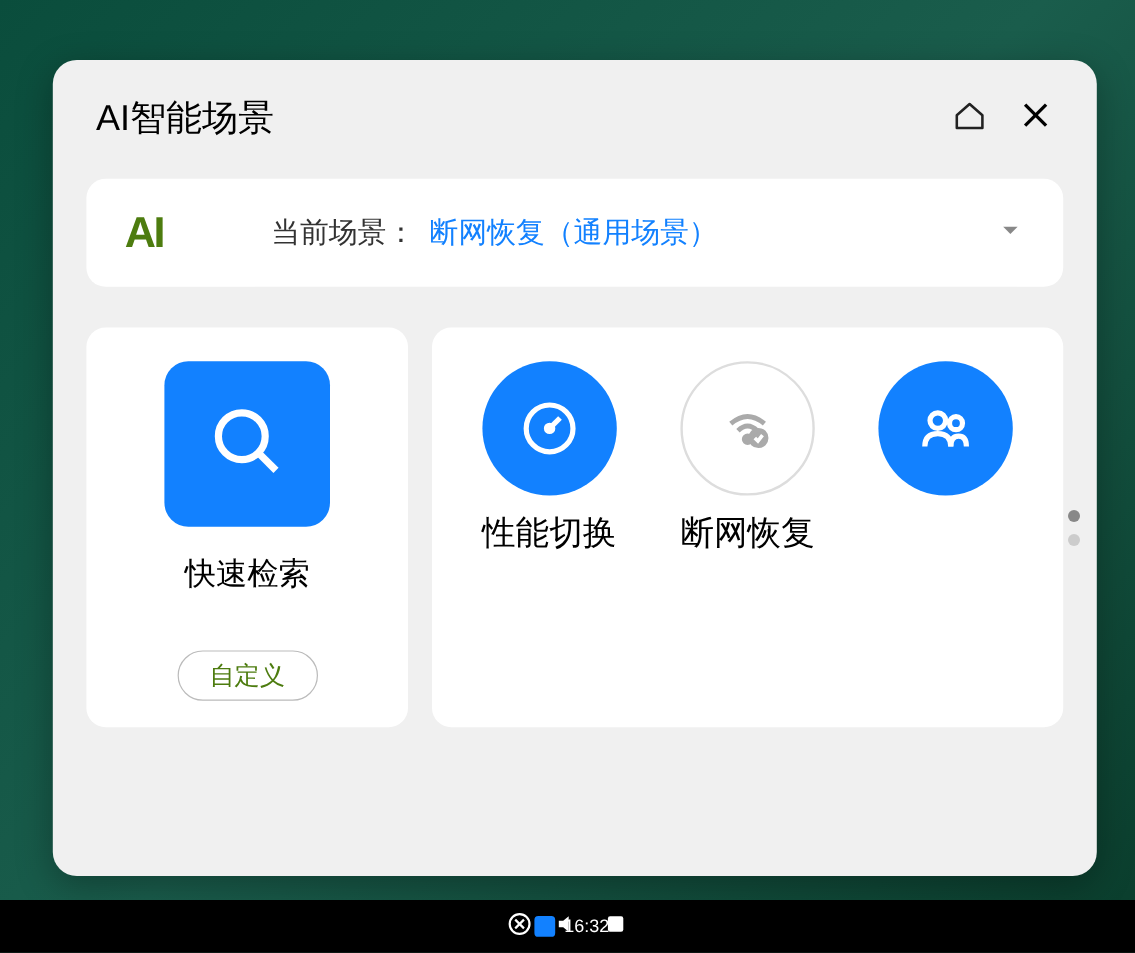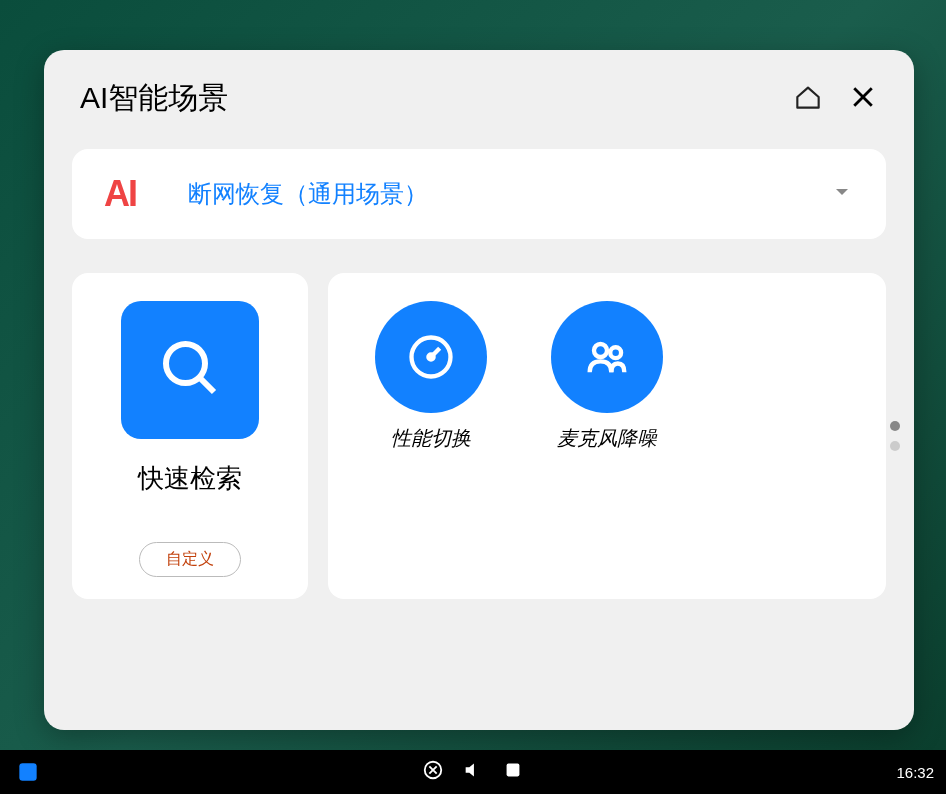--- a/index.html
+++ b/index.html
@@ -17,21 +17,21 @@
     }
     .taskbar {
       position: absolute;
       bottom: 0;
       left: 0;
       right: 0;
       height: 44px;
       background: #000;
       display: flex;
       align-items: center;
-      justify-content: space-between;
+      justify-content: center;
       padding: 0 12px;
       color: #fff;
     }
     .taskbar-left {
       display: flex;
       align-items: center;
       gap: 8px;
     }
     .taskbar-icon {
       width: 32px;
@@ -90,22 +90,22 @@
       background: #fff;
       border-radius: 16px;
       padding: 24px 32px;
       display: flex;
       align-items: center;
       margin-bottom: 34px;
     }
     .ai-logo {
       font-size: 36px;
       font-weight: 700;
-      color: #ef4444;
-      margin-right: 52px;
+      color: #4d7c0f;
+      margin-right: 90px;
       letter-spacing: -2px;
     }
     .scene-label {
       font-size: 24px;
       color: #333;
       margin-right: 12px;
     }
     .scene-value {
       font-size: 24px;
       color: #1281ff;
@@ -113,21 +113,21 @@
     }
     .dropdown-arrow {
       margin-left: auto;
     }
     .content-row {
       display: flex;
       gap: 20px;
       position: relative;
     }
     .left-card {
-      width: 236px;
+      width: 268px;
       background: #fff;
       border-radius: 16px;
       padding: 28px 20px 22px 20px;
       display: flex;
       flex-direction: column;
       align-items: center;
     }
     .search-tile {
       width: 138px;
       height: 138px;
@@ -140,22 +140,22 @@
     }
     .search-label {
       font-size: 26px;
       color: #000;
       margin-bottom: 46px;
     }
     .custom-btn {
       border: 1.5px solid #bbb;
       border-radius: 22px;
       padding: 6px 26px;
-      font-size: 16px;
-      color: #c2410c;
+      font-size: 21px;
+      color: #4d7c0f;
       background: #fff;
       cursor: pointer;
     }
     .right-card {
       flex: 1;
       background: #fff;
       border-radius: 16px;
       padding: 28px 24px 22px 24px;
     }
     .grid {
@@ -179,24 +179,23 @@
       margin-bottom: 12px;
     }
     .circle.on {
       background: #1281ff;
     }
     .circle.off {
       background: #fff;
       border: 2px solid #ddd;
     }
     .item-label {
-      font-size: 20px;
+      font-size: 28px;
       color: #000;
       white-space: nowrap;
-      font-style: italic;
     }
     .pagination {
       position: absolute;
       right: -14px;
       top: 50%;
       transform: translateY(-50%);
       display: flex;
       flex-direction: column;
       gap: 10px;
     }
@@ -226,20 +225,21 @@
         <svg width="30" height="30" viewBox="0 0 24 24" fill="none" stroke="#000" stroke-width="2.2">
           <line x1="5" y1="5" x2="19" y2="19"></line>
           <line x1="19" y1="5" x2="5" y2="19"></line>
         </svg>
       </span>
     </div>
   </div>
 
   <div class="scene-bar">
     <div class="ai-logo">AI</div>
+    <span class="scene-label">当前场景：</span>
     <span class="scene-value">断网恢复（通用场景）</span>
     <span class="dropdown-arrow">
       <svg width="24" height="24" viewBox="0 0 24 24" fill="#888">
         <path d="M6 9 L12 15 L18 9 Z"></path>
       </svg>
     </span>
   </div>
 
   <div class="content-row">
     <div class="left-card">
@@ -264,31 +264,42 @@
               <circle cx="12" cy="12" r="9"></circle>
               <line x1="12" y1="12" x2="16" y2="8"></line>
               <circle cx="12" cy="12" r="1.2" fill="#fff"></circle>
             </svg>
           </div>
           <div class="item-label">性能切换</div>
         </div>
 
 
 
+        <div class="grid-item">
+          <div class="circle off">
+            <svg width="48" height="48" viewBox="0 0 24 24" fill="none" stroke="#aaa" stroke-width="2">
+              <path d="M5 10 Q12 4 19 10"></path>
+              <path d="M8 13 Q12 9 16 13"></path>
+              <circle cx="12" cy="16.5" r="1.4" fill="#aaa"></circle>
+              <circle cx="16.5" cy="16" r="3.2" fill="#aaa"></circle>
+              <path d="M15 16 L16.3 17.3 L18.2 14.8" stroke="#fff" stroke-width="1.5"></path>
+            </svg>
+          </div>
+          <div class="item-label">断网恢复</div>
+        </div>
 
         <div class="grid-item">
           <div class="circle on">
             <svg width="52" height="52" viewBox="0 0 24 24" fill="none" stroke="#fff" stroke-width="2">
               <circle cx="9" cy="9" r="3"></circle>
               <circle cx="16" cy="10" r="2.5"></circle>
               <path d="M4 19 Q4 14 9 14 Q14 14 14 19"></path>
               <path d="M14 19 Q14 15 17 15 Q20 15 20 19"></path>
             </svg>
           </div>
-          <div class="item-label">麦克风降噪</div>
         </div>
 
 
       </div>
     </div>
 
     <div class="pagination">
       <div class="page-dot active"></div>
       <div class="page-dot"></div>
     </div>

